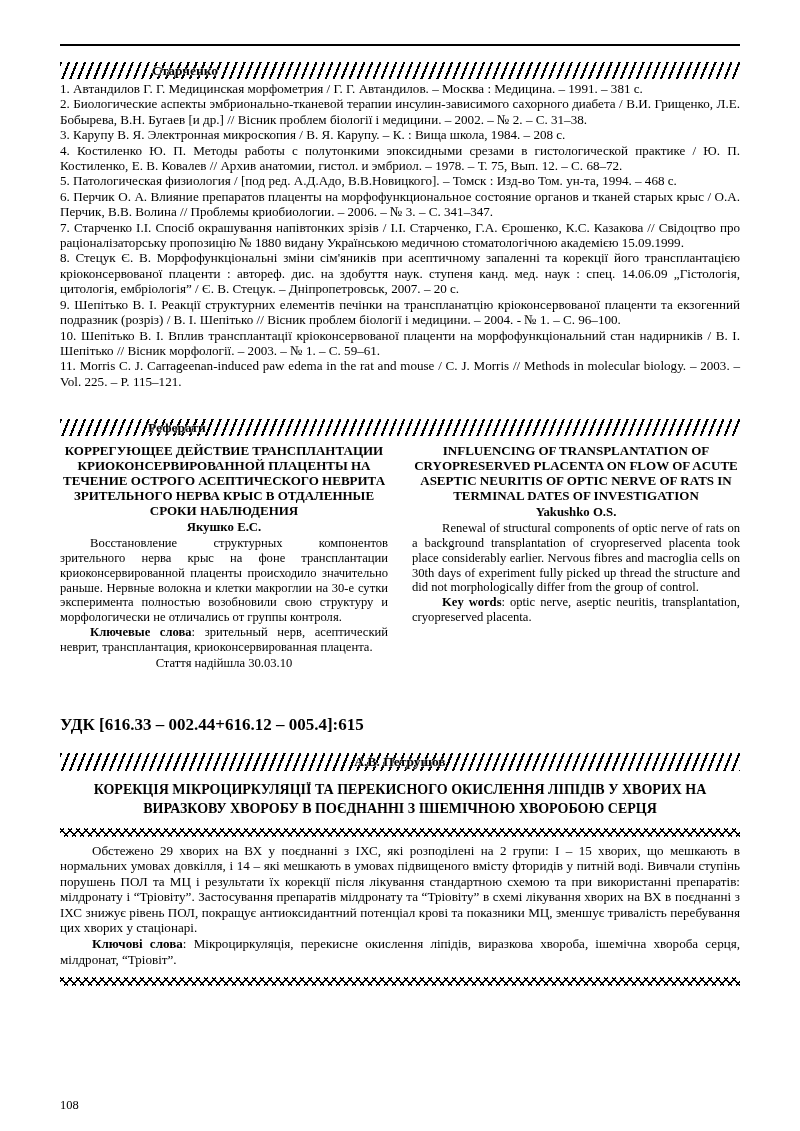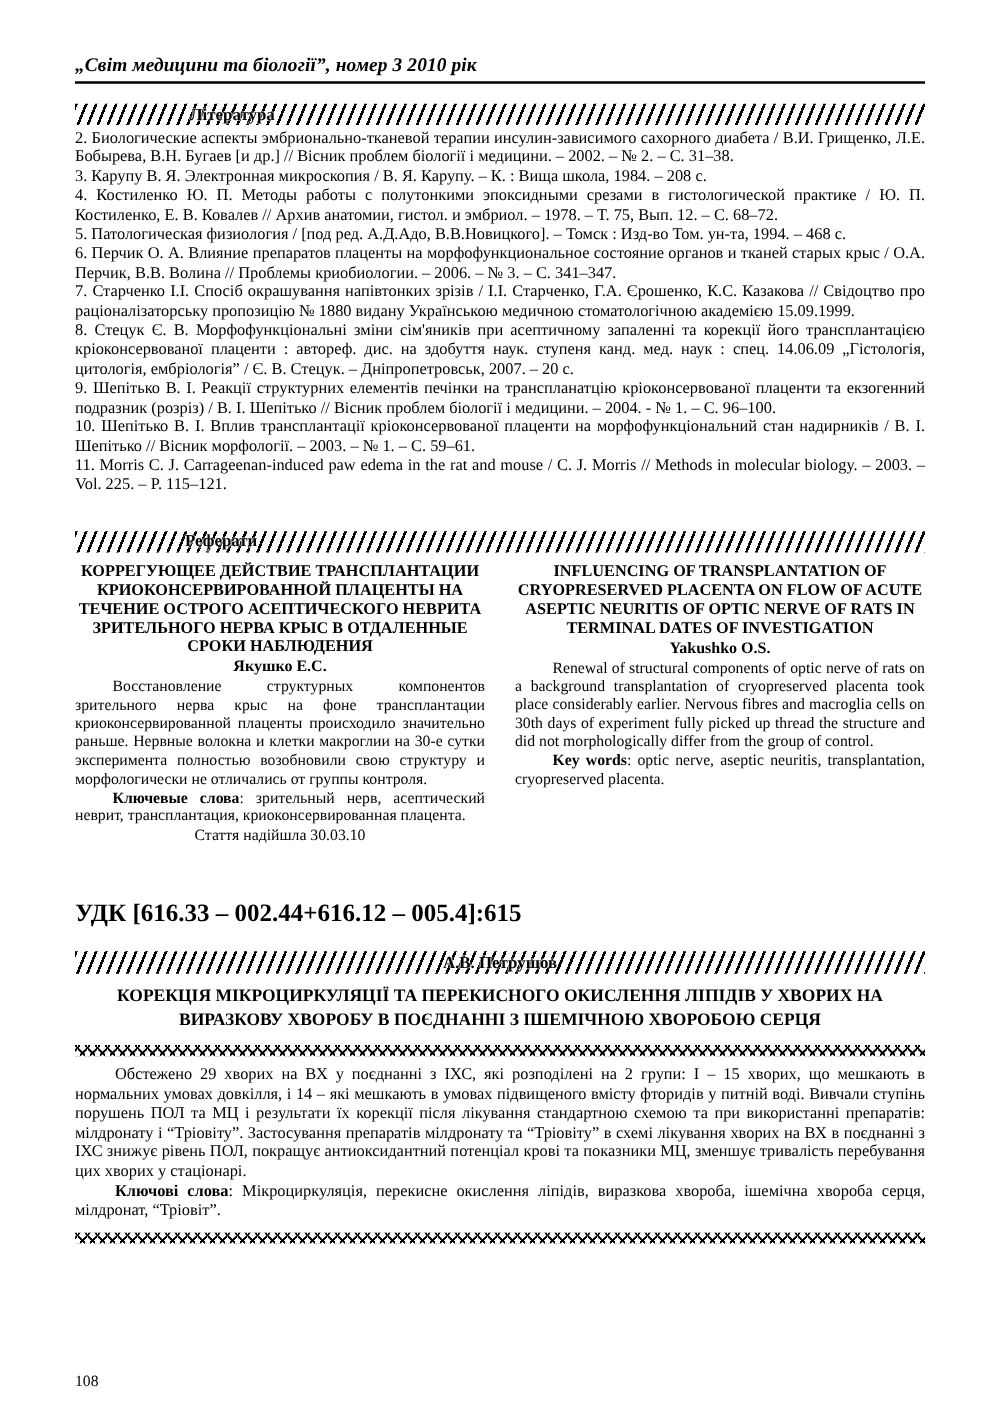--- a/index.html
+++ b/index.html
@@ -129,21 +129,21 @@
   .abs-keywords b { font-weight: bold; }
   .abs-received {
     font-size: 12.6px;
     line-height: 15px;
     text-align: center;
     margin-top: 1px;
   }
 
   
   .udc {
-    font-size: 20px;
+    font-size: 17px;
     font-weight: bold;
     margin-top: 44px;
     margin-bottom: 18px;
   }
   .art-title {
     font-size: 14px;
     font-weight: bold;
     text-align: center;
     line-height: 19px;
     text-transform: uppercase;
@@ -190,28 +190,28 @@
     left: 60px;
     bottom: 18px;
     font-size: 12.5px;
   }
 </style>
 </head>
 <body>
 
 <div class="page">
 
-  <div class="running-head">„Світ медицини та біології”, номер 3 2010 рік</div>
   <div class="head-rule"></div>
 
   <div class="hatch-band">
-    <span class="band-label band-lit">Література</span>
+    <span class="band-label band-lit">Старченко</span>
   </div>
 
   <ul class="ref-list">
+    <li>1. Автандилов Г. Г. Медицинская морфометрия / Г. Г. Автандилов. – Москва : Медицина. – 1991. – 381 с.</li>
     <li>2. Биологические аспекты эмбрионально-тканевой терапии инсулин-зависимого сахорного диабета / В.И. Грищенко, Л.Е. Бобырева, В.Н. Бугаев [и др.] // Вісник проблем біології і медицини. – 2002. – № 2. – С. 31–38.</li>
     <li>3. Карупу В. Я. Электронная микроскопия / В. Я. Карупу. – К. : Вища школа, 1984. – 208 с.</li>
     <li>4. Костиленко Ю. П. Методы работы с полутонкими эпоксидными срезами в гистологической практике / Ю. П. Костиленко, Е. В. Ковалев // Архив анатомии, гистол. и эмбриол. – 1978. – Т. 75, Вып. 12. – С. 68–72.</li>
     <li>5. Патологическая физиология / [под ред. А.Д.Адо, В.В.Новицкого]. – Томск : Изд-во Том. ун-та, 1994. – 468 с.</li>
     <li>6. Перчик О. А. Влияние препаратов плаценты на морфофункциональное состояние органов и тканей старых крыс / О.А. Перчик, В.В. Волина // Проблемы криобиологии. – 2006. – № 3. – С. 341–347.</li>
     <li>7. Старченко І.І. Спосіб окрашування напівтонких зрізів / І.І. Старченко, Г.А. Єрошенко, К.С. Казакова // Свідоцтво про раціоналізаторську пропозицію № 1880 видану Українською медичною стоматологічною академією 15.09.1999.</li>
     <li>8. Стецук Є. В. Морфофункціональні зміни сім'яників при асептичному запаленні та корекції його трансплантацією кріоконсервованої плаценти : автореф. дис. на здобуття наук. ступеня канд. мед. наук : спец. 14.06.09 „Гістологія, цитологія, ембріологія” / Є. В. Стецук. – Дніпропетровськ, 2007. – 20 с.</li>
     <li>9. Шепітько В. І. Реакції структурних елементів печінки на транспланатцію кріоконсервованої плаценти та екзогенний подразник (розріз) / В. І. Шепітько // Вісник проблем біології і медицини. – 2004. - № 1. – С. 96–100.</li>
     <li>10. Шепітько В. І. Вплив трансплантації кріоконсервованої плаценти на морфофункціональний стан надирників / В. І. Шепітько // Вісник морфології. – 2003. – № 1. – С. 59–61.</li>
     <li>11.  Morris C. J. Carrageenan-induced paw edema in the rat and mouse / C. J. Morris // Methods in molecular biology. – 2003. – Vol. 225. – P. 115–121.</li>

